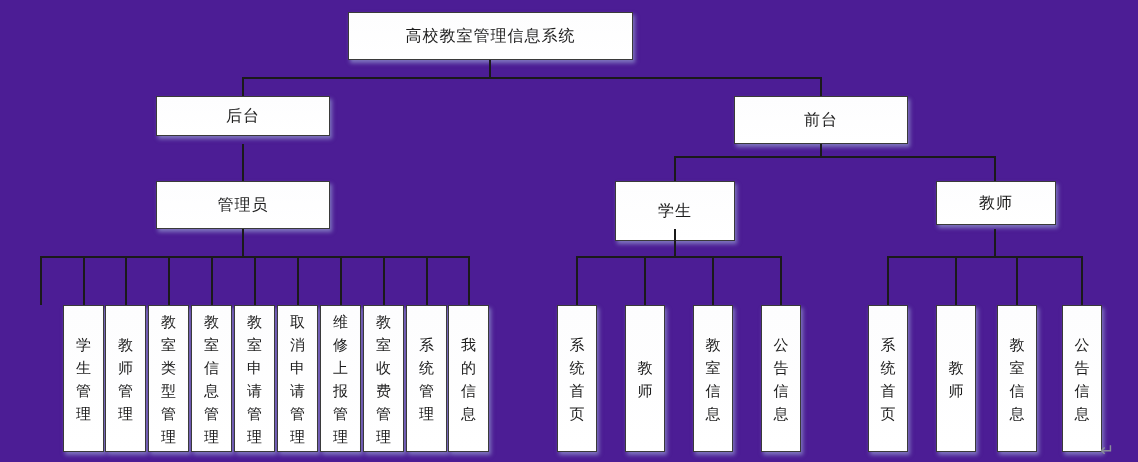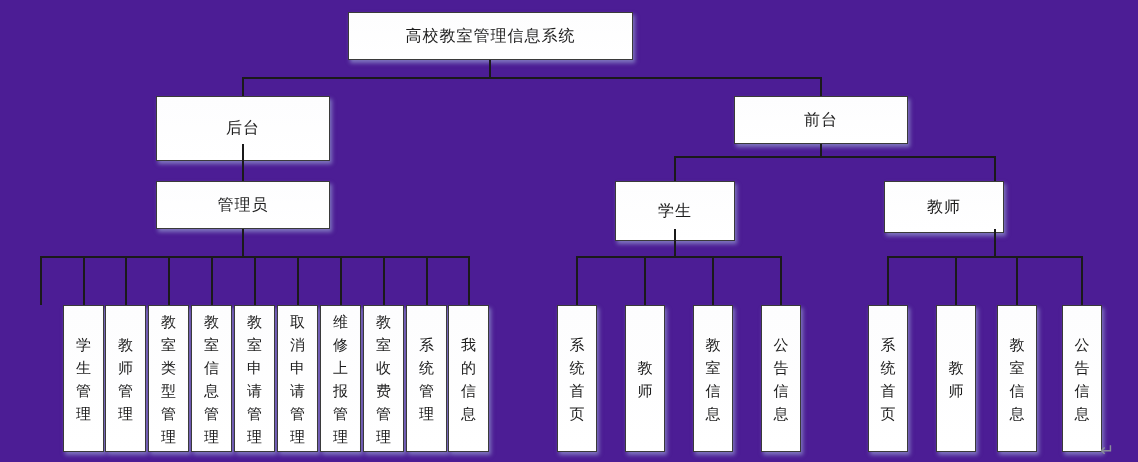--- a/index.html
+++ b/index.html
@@ -44,37 +44,37 @@
 </style>
 </head>
 <body>
 
 <div id="canvas">
 
   <div class="node" style="left:348px;top:12px;width:285px;height:48px">
     <span>高校教室管理信息系统</span>
   </div>
 
-  <div class="node" style="left:156px;top:96px;width:174px;height:65px">
+  <div class="node" style="left:156px;top:96px;width:174px;height:40px">
     <span>后台</span>
   </div>
 
   <div class="node" style="left:156px;top:181px;width:174px;height:48px">
     <span>管理员</span>
   </div>
 
   <div class="node" style="left:734px;top:96px;width:174px;height:48px">
     <span>前台</span>
   </div>
 
   <div class="node" style="left:615px;top:181px;width:120px;height:60px">
     <span>学生</span>
   </div>
 
-  <div class="node" style="left:884px;top:181px;width:120px;height:52px">
+  <div class="node" style="left:936px;top:181px;width:120px;height:44px">
     <span>教师</span>
   </div>
 
   <div class="vline" style="left:489px;top:60px;height:18px"></div>
   <div class="hline" style="left:242px;top:77px;width:580px"></div>
   <div class="vline" style="left:242px;top:77px;height:19px"></div>
   <div class="vline" style="left:820px;top:77px;height:19px"></div>
 
   <div class="vline" style="left:242px;top:144px;height:37px"></div>
 

